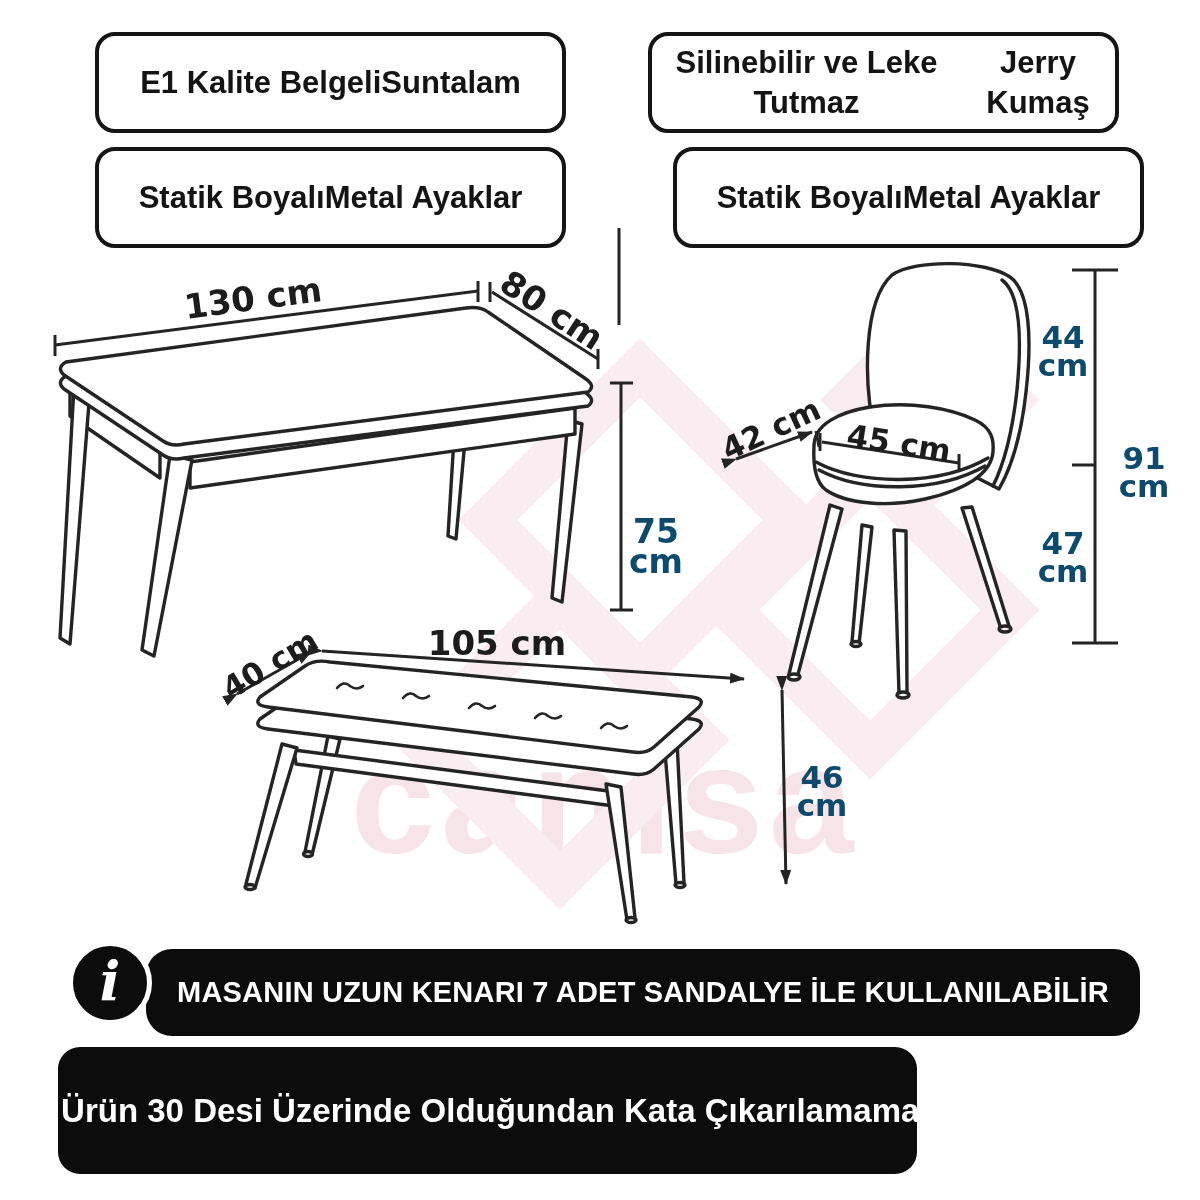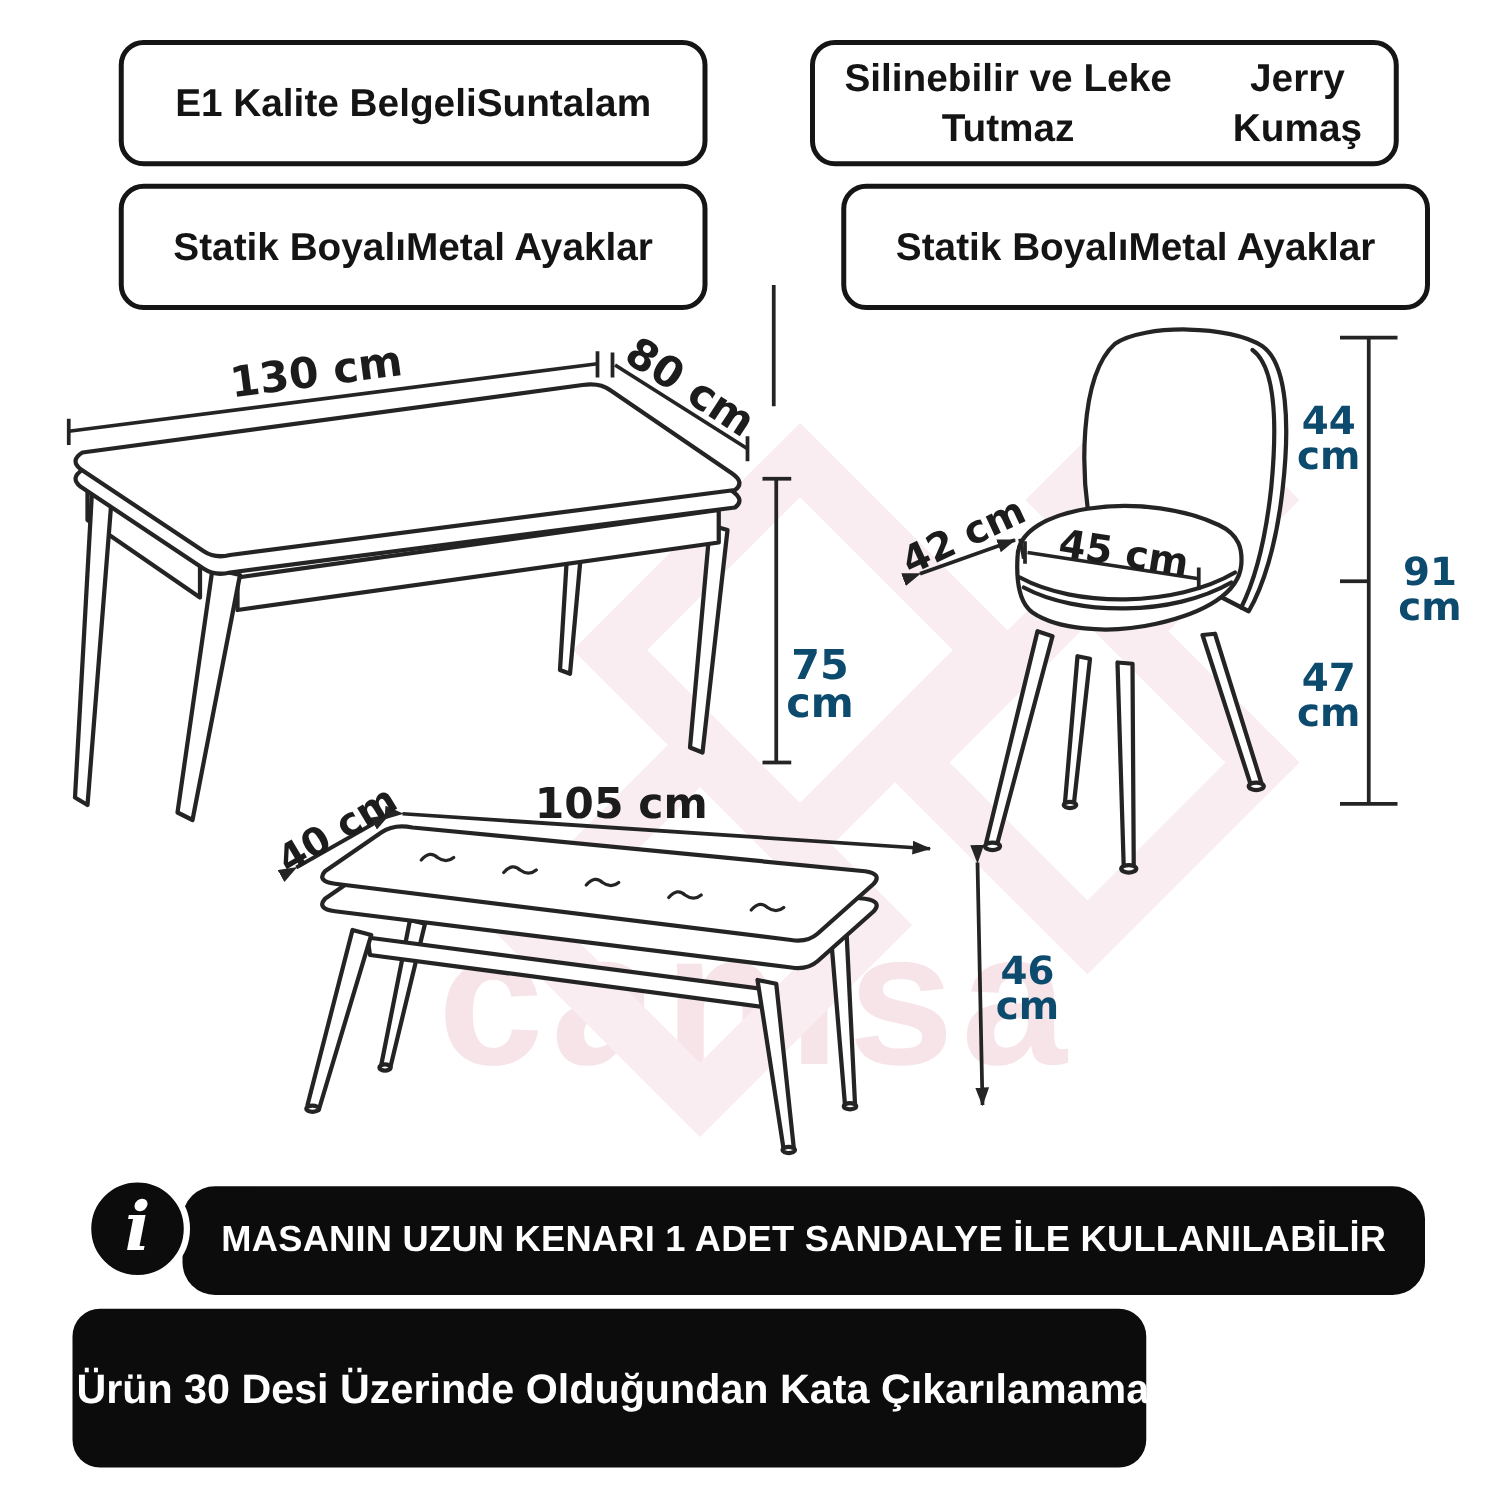--- a/index.html
+++ b/index.html
@@ -188,21 +188,21 @@
   </div>
 
   <div class="dim r" style="left:270px;top:664px;transform:translate(-50%,-50%) rotate(-31deg);">40 cm</div>
   <div class="dim" style="left:497px;top:643px;font-size:34px;">105 cm</div>
   <div class="vdim" style="left:822px;top:792px;text-align:center;">
     <span>46</span>
     <span>cm</span>
   </div>
 
   <div class="banner1">
-    <span class="txt">MASANIN UZUN KENARI 1 ADET SANDALYE İLE KULLANILABİLİR</span>
+    <span class="txt">MASANIN UZUN KENARI 7 ADET SANDALYE İLE KULLANILABİLİR</span>
   </div>
   <div class="info-circle">
     <span class="glyph">i</span>
   </div>
 
   <div class="banner2">
     <span class="ln">Bu Ürün 30 Desi Üzerinde Olduğundan Kata Çıkarılamamakta</span>
   </div>
 
 </div>

